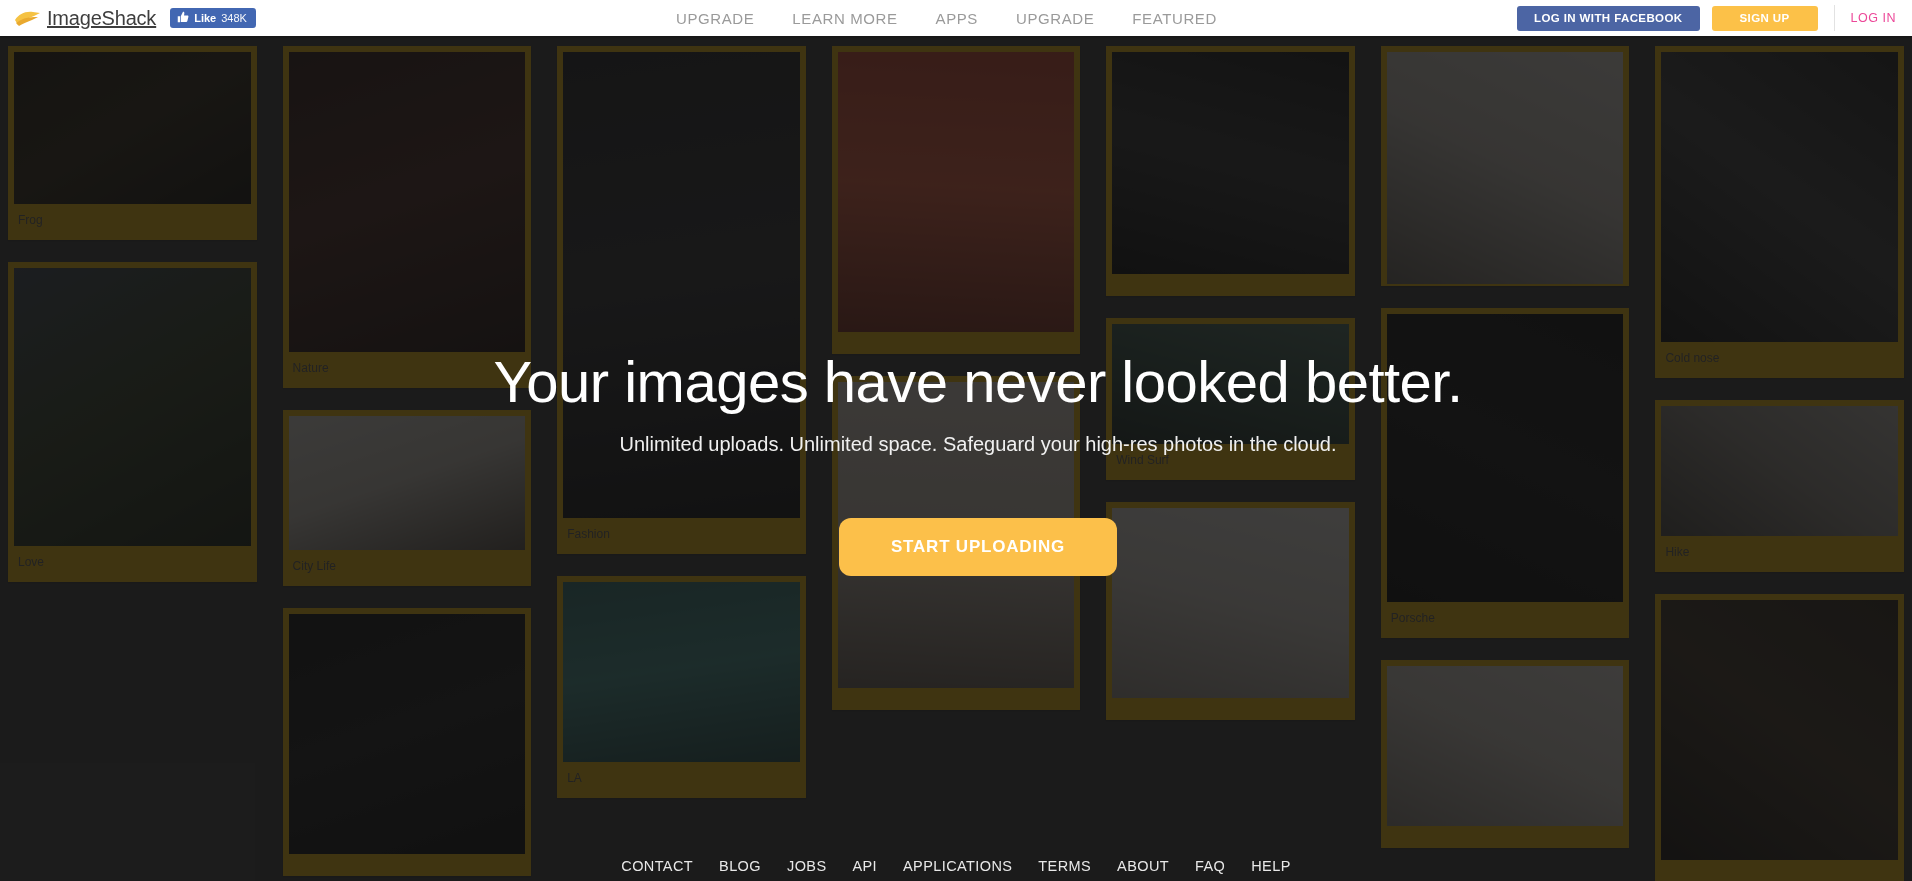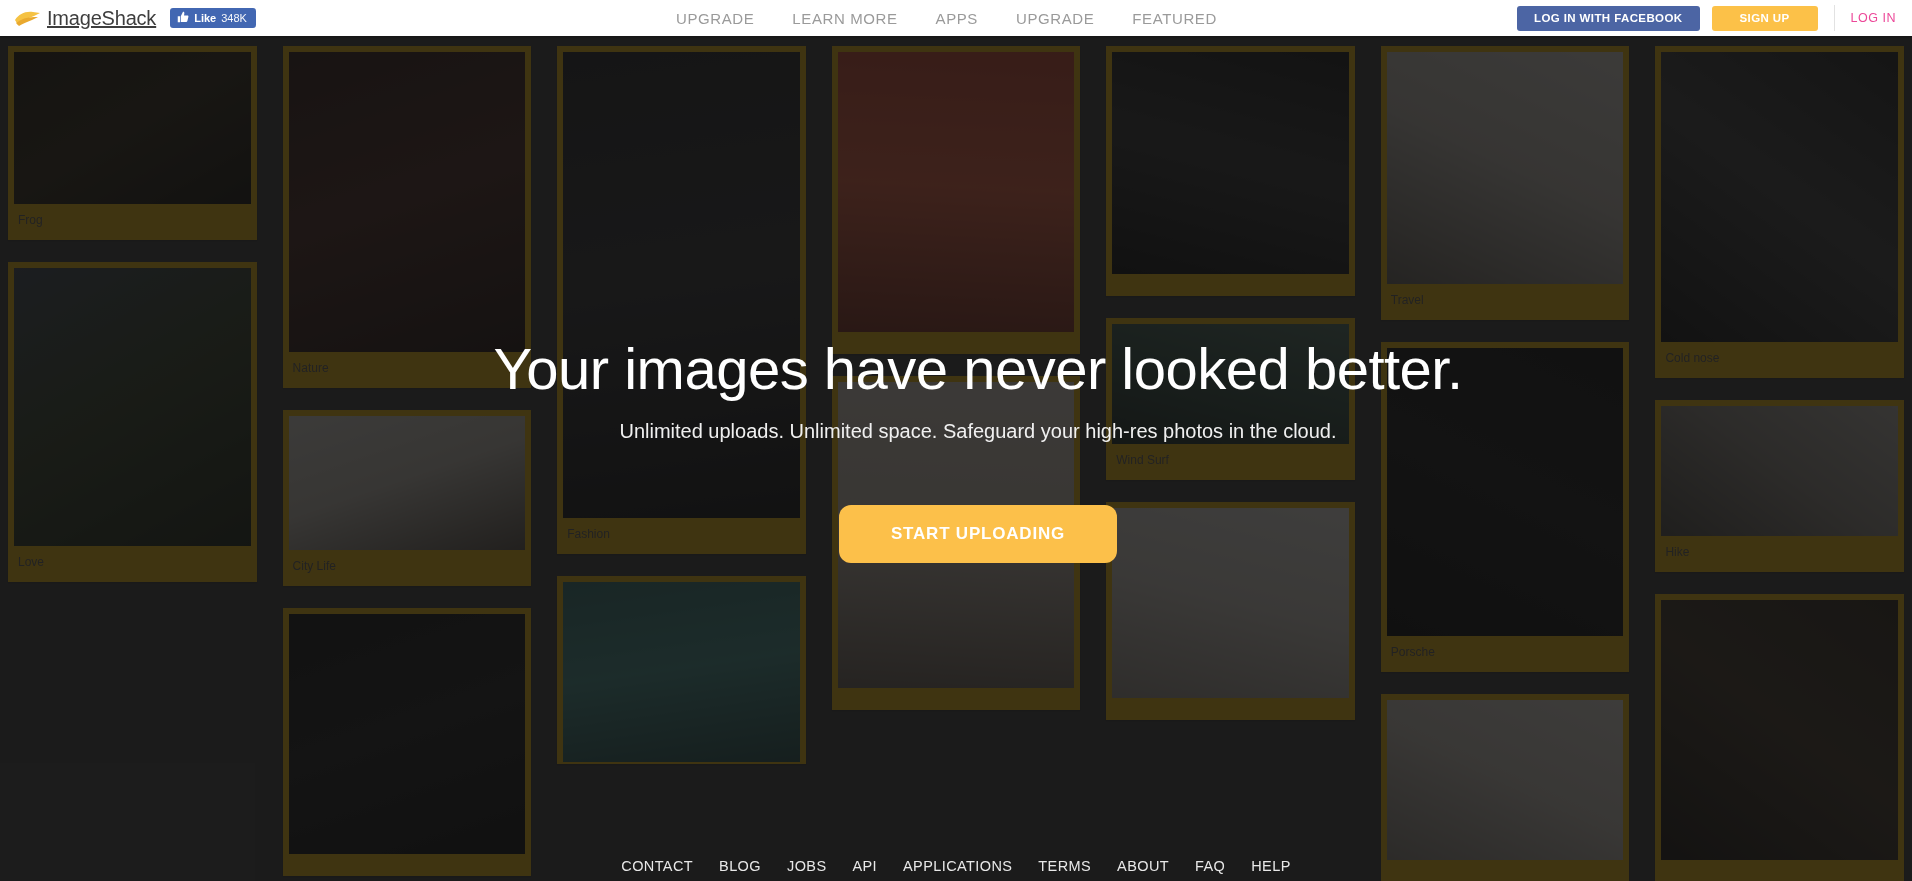--- a/index.html
+++ b/index.html
@@ -87,21 +87,21 @@
   }
   .shade {
     position:absolute; inset:0;
     background:rgba(20,20,20,.80);
     z-index:10;
   }
 
   
   .center {
     position:absolute; z-index:20;
-    left:0; right:0; top:303px;
+    left:0; right:0; top:316px;
     text-align:center; color:#fff;margin-left:44px;
   }
   .headline {
     font-size:58px; font-weight:400; letter-spacing:-.5px;
     line-height:1.05; color:#fff;
   }
   .subhead {
     font-size:20px; font-weight:400; color:#f0f0f0;
     margin-top:20px;
   }
@@ -188,20 +188,21 @@
       <div class="card">
         <div class="photo" style="height: 240px; background: linear-gradient(161deg, rgb(10, 10, 10) 0%, rgb(21, 21, 21) 48%, rgb(5, 5, 5) 100%);"></div>
         <div class="cap"></div>
       </div>
       <div class="card">
         <div class="photo" style="height: 466px; background: linear-gradient(172deg, rgb(28, 28, 30) 0%, rgb(42, 42, 44) 48%, rgb(11, 11, 12) 100%);"></div>
         <div class="cap">Fashion</div>
       </div>
       <div class="card">
         <div class="photo" style="height: 180px; background: linear-gradient(172deg, rgb(47, 111, 107) 0%, rgb(63, 139, 133) 48%, rgb(29, 74, 71) 100%);"></div>
+        <div class="cap">LA</div>
       </div>
       <div class="card">
         <div class="photo" style="height: 280px; background: linear-gradient(183deg, rgb(196, 64, 42) 0%, rgb(224, 89, 58) 48%, rgb(125, 42, 26) 100%);"></div>
         <div class="cap"></div>
       </div>
       <div class="card">
         <div class="photo" style="height: 306px; background: linear-gradient(183deg, rgb(217, 207, 196) 0%, rgb(201, 189, 176) 48%, rgb(110, 98, 88) 100%);"></div>
         <div class="cap"></div>
       </div>
       <div class="card">
@@ -211,21 +212,20 @@
       <div class="card">
         <div class="photo" style="height: 120px; background: linear-gradient(194deg, rgb(74, 107, 92) 0%, rgb(47, 76, 64) 48%, rgb(22, 38, 31) 100%);"></div>
         <div class="cap">Wind Surf</div>
       </div>
       <div class="card">
         <div class="photo" style="height: 190px; background: linear-gradient(194deg, rgb(230, 226, 220) 0%, rgb(210, 204, 196) 48%, rgb(154, 146, 137) 100%);"></div>
         <div class="cap"></div>
       </div>
       <div class="card">
         <div class="photo" style="height: 232px; background: linear-gradient(205deg, rgb(216, 211, 203) 0%, rgb(191, 185, 176) 48%, rgb(106, 100, 92) 100%);"></div>
-        <div class="cap">Travel</div>
       </div>
       <div class="card">
         <div class="photo" style="height: 288px; background: linear-gradient(205deg, rgb(7, 7, 7) 0%, rgb(16, 16, 16) 48%, rgb(3, 3, 3) 100%);"></div>
         <div class="cap">Porsche</div>
       </div>
       <div class="card">
         <div class="photo" style="height: 160px; background: linear-gradient(205deg, rgb(224, 218, 210) 0%, rgb(203, 196, 187) 48%, rgb(140, 133, 124) 100%);"></div>
         <div class="cap"></div>
       </div>
       <div class="card">

